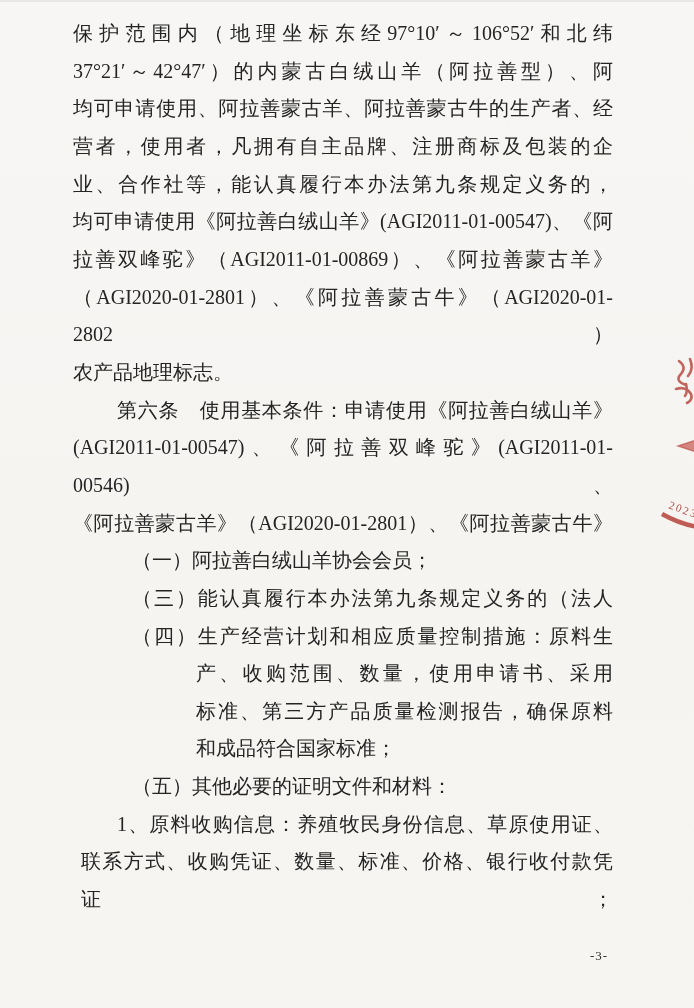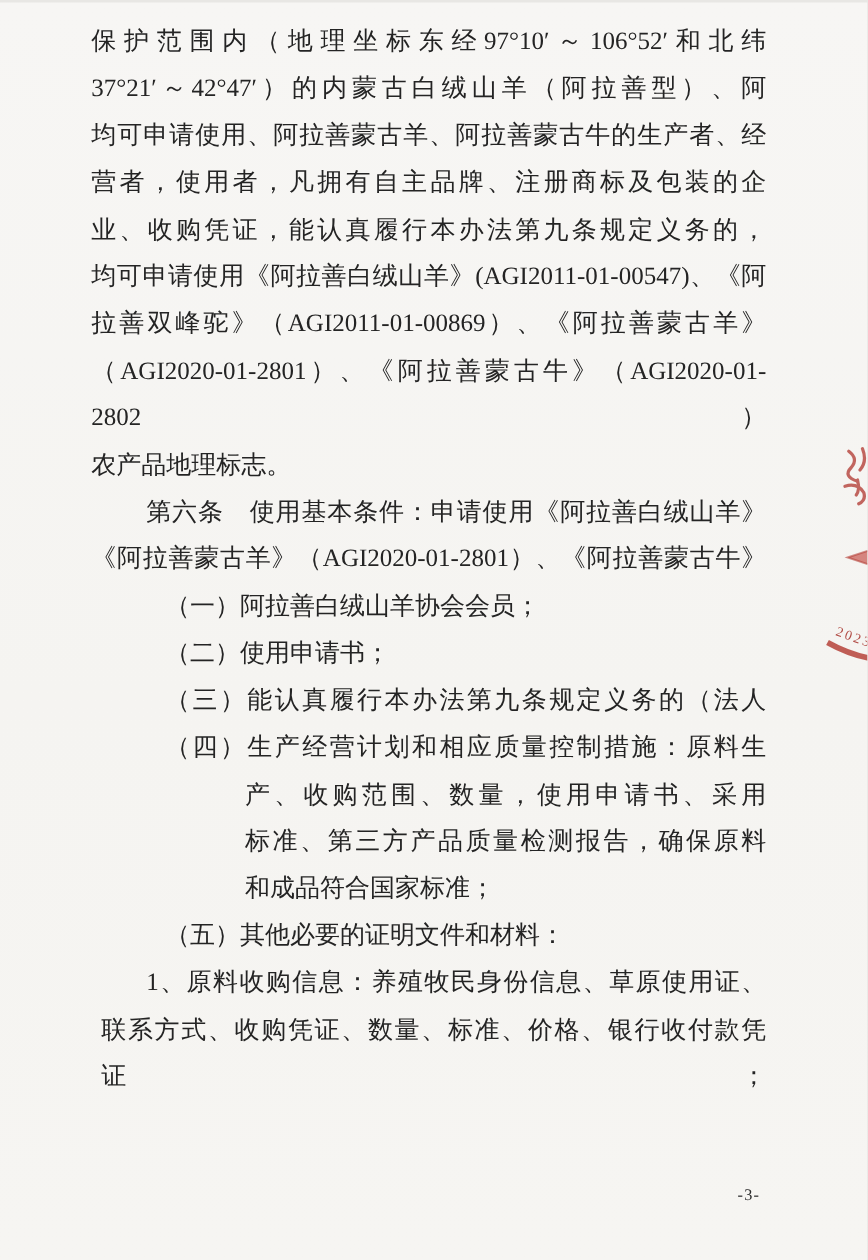--- a/index.html
+++ b/index.html
@@ -47,29 +47,29 @@
 </head>
 <body>
 
 <div class="page">
 
   <div class="doc-body">
     <div class="line fill">保护范围内（地理坐标东经97°10′～106°52′和北纬</div>
     <div class="line fill">37°21′～42°47′）的内蒙古白绒山羊（阿拉善型）、阿</div>
     <div class="line fill">均可申请使用、阿拉善蒙古羊、阿拉善蒙古牛的生产者、经</div>
     <div class="line fill">营者，使用者，凡拥有自主品牌、注册商标及包装的企</div>
-    <div class="line fill">业、收购凭证，能认真履行本办法第九条规定义务的，</div>
+    <div class="line fill">业、合作社等，能认真履行本办法第九条规定义务的，</div>
     <div class="line fill">均可申请使用《阿拉善白绒山羊》(AGI2011-01-00547)、《阿</div>
     <div class="line fill">拉善双峰驼》（AGI2011-01-00869）、《阿拉善蒙古羊》</div>
     <div class="line fill">（AGI2020-01-2801）、《阿拉善蒙古牛》（AGI2020-01-2802）</div>
     <div class="line">农产品地理标志。</div>
     <div class="line fill ind2">第六条　使用基本条件：申请使用《阿拉善白绒山羊》</div>
+    <div class="line fill">(AGI2011-01-00547)、《阿拉善双峰驼》(AGI2011-01-00546)、</div>
     <div class="line fill">《阿拉善蒙古羊》（AGI2020-01-2801）、《阿拉善蒙古牛》</div>
     <div class="line ind-label">（一）阿拉善白绒山羊协会会员；</div>
-    <div class="line ind-label">（二）使用申请书；</div>
     <div class="line fill ind-label">（三）能认真履行本办法第九条规定义务的（法人</div>
     <div class="line fill ind-label">（四）生产经营计划和相应质量控制措施：原料生</div>
     <div class="line fill ind-hang">产、收购范围、数量，使用申请书、采用</div>
     <div class="line fill ind-hang">标准、第三方产品质量检测报告，确保原料</div>
     <div class="line ind-hang">和成品符合国家标准；</div>
     <div class="line ind-label">（五）其他必要的证明文件和材料：</div>
     <div class="line fill ind2">1、原料收购信息：养殖牧民身份信息、草原使用证、</div>
     <div class="line fill ind-sm">联系方式、收购凭证、数量、标准、价格、银行收付款凭证；</div>
   </div>
 

